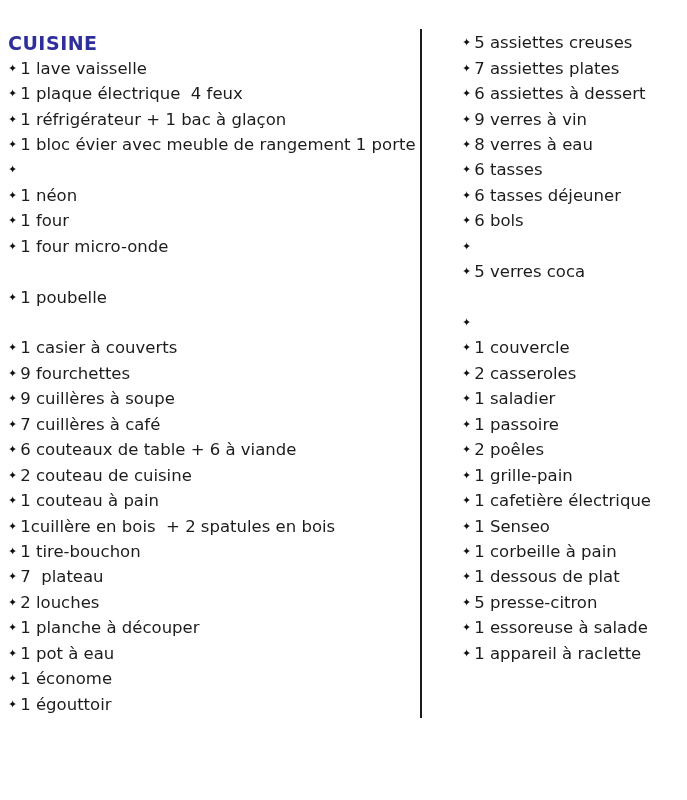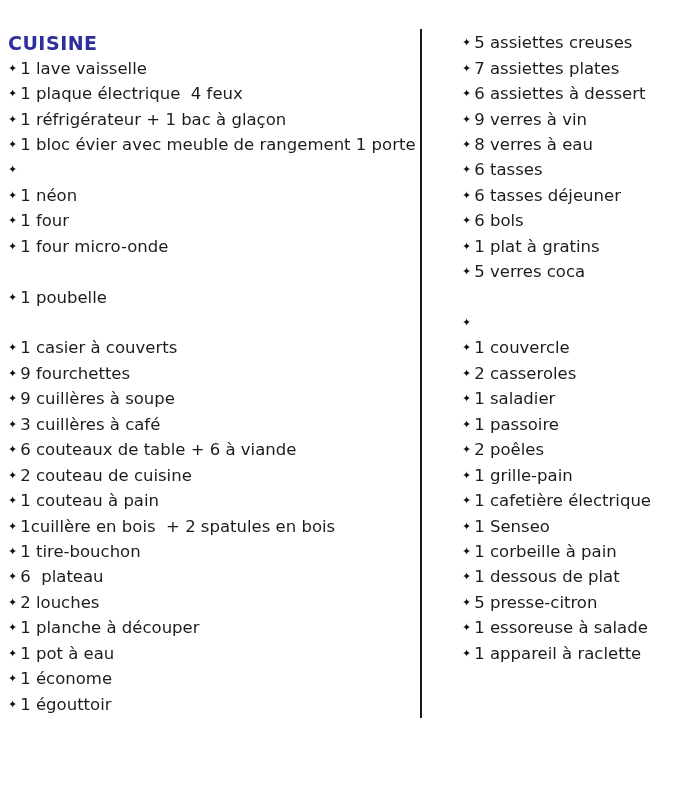--- a/index.html
+++ b/index.html
@@ -61,48 +61,48 @@
         <div class="row"><span class="bullet">✦</span></div>
         <div class="row"><span class="bullet">✦</span><span class="label">1 néon</span></div>
         <div class="row"><span class="bullet">✦</span><span class="label">1 four</span></div>
         <div class="row"><span class="bullet">✦</span><span class="label">1 four micro-onde</span></div>
         <div class="row"></div>
         <div class="row"><span class="bullet">✦</span><span class="label">1 poubelle</span></div>
         <div class="row"></div>
         <div class="row"><span class="bullet">✦</span><span class="label">1 casier à couverts</span></div>
         <div class="row"><span class="bullet">✦</span><span class="label">9 fourchettes</span></div>
         <div class="row"><span class="bullet">✦</span><span class="label">9 cuillères à soupe</span></div>
-        <div class="row"><span class="bullet">✦</span><span class="label">3 cuillères à café</span></div>
+        <div class="row"><span class="bullet">✦</span><span class="label">7 cuillères à café</span></div>
         <div class="row"><span class="bullet">✦</span><span class="label">6 couteaux de table + 6 à viande</span></div>
         <div class="row"><span class="bullet">✦</span><span class="label">2 couteau de cuisine</span></div>
         <div class="row"><span class="bullet">✦</span><span class="label">1 couteau à pain</span></div>
         <div class="row"><span class="bullet">✦</span><span class="label">1cuillère en bois  + 2 spatules en bois</span></div>
         <div class="row"><span class="bullet">✦</span><span class="label">1 tire-bouchon</span></div>
-        <div class="row"><span class="bullet">✦</span><span class="label">6  plateau</span></div>
+        <div class="row"><span class="bullet">✦</span><span class="label">7  plateau</span></div>
         <div class="row"><span class="bullet">✦</span><span class="label">2 louches</span></div>
         <div class="row"><span class="bullet">✦</span><span class="label">1 planche à découper</span></div>
         <div class="row"><span class="bullet">✦</span><span class="label">1 pot à eau</span></div>
         <div class="row"><span class="bullet">✦</span><span class="label">1 économe</span></div>
         <div class="row"><span class="bullet">✦</span><span class="label">1 égouttoir</span></div>
       </div>
   </div>
 
   <div class="divider" style="background: rgb(27, 27, 27);"></div>
 
   <div class="col col-right">
     <div>
         <div class="row"><span class="bullet">✦</span><span class="label">5 assiettes creuses</span></div>
         <div class="row"><span class="bullet">✦</span><span class="label">7 assiettes plates</span></div>
         <div class="row"><span class="bullet">✦</span><span class="label">6 assiettes à dessert</span></div>
         <div class="row"><span class="bullet">✦</span><span class="label">9 verres à vin</span></div>
         <div class="row"><span class="bullet">✦</span><span class="label">8 verres à eau</span></div>
         <div class="row"><span class="bullet">✦</span><span class="label">6 tasses</span></div>
         <div class="row"><span class="bullet">✦</span><span class="label">6 tasses déjeuner</span></div>
         <div class="row"><span class="bullet">✦</span><span class="label">6 bols</span></div>
-        <div class="row"><span class="bullet">✦</span><span class="label">1 plat à gratins</span></div>
+        <div class="row"><span class="bullet">✦</span></div>
         <div class="row"><span class="bullet">✦</span><span class="label">5 verres coca</span></div>
         <div class="row"></div>
         <div class="row"><span class="bullet">✦</span></div>
         <div class="row"><span class="bullet">✦</span><span class="label">1 couvercle</span></div>
         <div class="row"><span class="bullet">✦</span><span class="label">2 casseroles</span></div>
         <div class="row"><span class="bullet">✦</span><span class="label">1 saladier</span></div>
         <div class="row"><span class="bullet">✦</span><span class="label">1 passoire</span></div>
         <div class="row"><span class="bullet">✦</span><span class="label">2 poêles</span></div>
         <div class="row"><span class="bullet">✦</span><span class="label">1 grille-pain</span></div>
         <div class="row"><span class="bullet">✦</span><span class="label">1 cafetière électrique</span></div>

